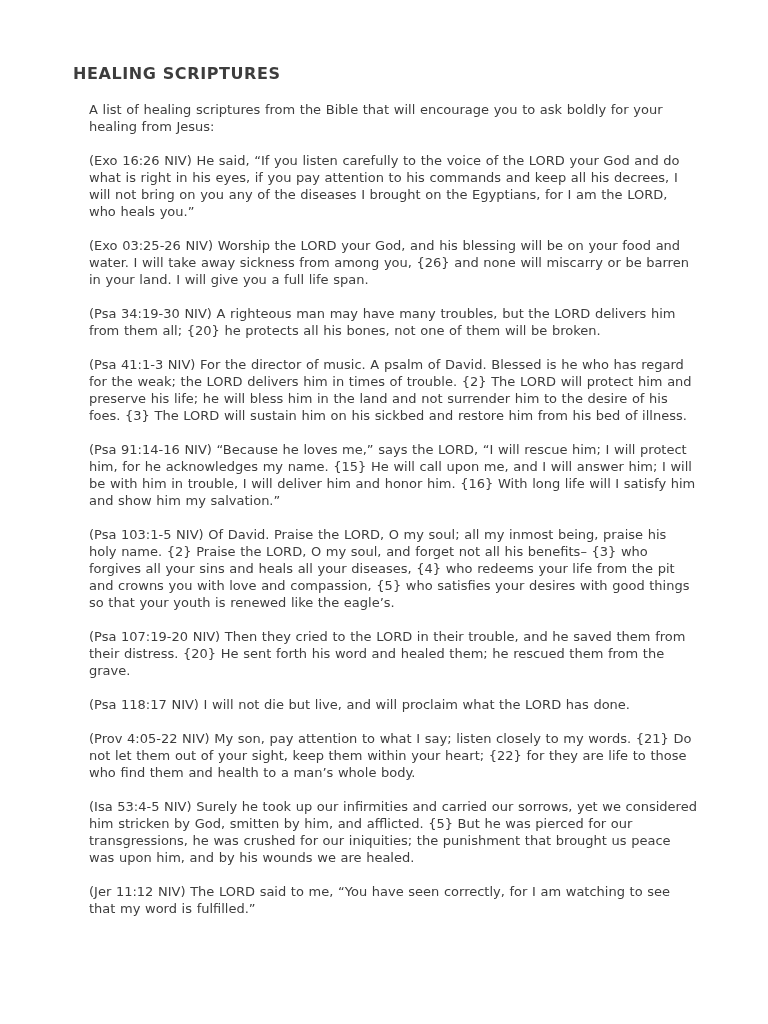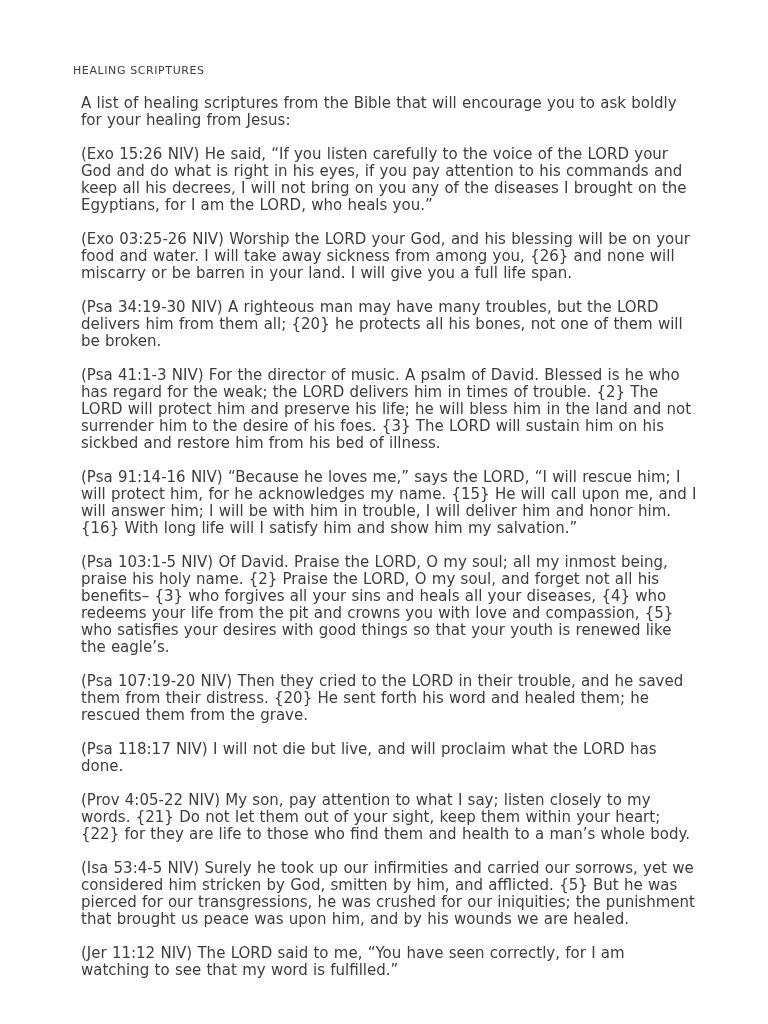--- a/index.html
+++ b/index.html
@@ -15,41 +15,41 @@
   }
   .doc-page {
     box-sizing: border-box;
     width: 768px;
     height: 1024px;
     padding: 64px 71px 0 73px;
     background: #ffffff;
     color: #3d3d3d;
   }
   .doc-title {
-    font-size: 11px;
-    font-weight: normal;
+    font-size: 16px;
+    font-weight: bold;
     letter-spacing: 0.6px;
     margin: 0 0 18px 0;
     color: #3d3d3d;
   }
   .doc-paragraph {
-    font-size: 15px;
+    font-size: 13px;
     line-height: 17px;
-    margin: 0 0 17px 8px;
+    margin: 0 0 17px 16px;
     color: #3d3d3d;
     word-spacing: 0.5px;
   }
 </style>
 </head>
 <body>
 
 <div class="doc-page">
   <h1 class="doc-title">HEALING SCRIPTURES</h1>
   <p class="doc-paragraph">A list of healing scriptures from the Bible that will encourage you to ask boldly for your healing from Jesus:</p>
-  <p class="doc-paragraph">(Exo 15:26 NIV) He said, “If you listen carefully to the voice of the LORD your God and do what is right in his eyes, if you pay attention to his commands and keep all his decrees, I will not bring on you any of the diseases I brought on the Egyptians, for I am the LORD, who heals you.”</p>
+  <p class="doc-paragraph">(Exo 16:26 NIV) He said, “If you listen carefully to the voice of the LORD your God and do what is right in his eyes, if you pay attention to his commands and keep all his decrees, I will not bring on you any of the diseases I brought on the Egyptians, for I am the LORD, who heals you.”</p>
   <p class="doc-paragraph">(Exo 03:25-26 NIV) Worship the LORD your God, and his blessing will be on your food and water. I will take away sickness from among you, {26} and none will miscarry or be barren in your land. I will give you a full life span.</p>
   <p class="doc-paragraph">(Psa 34:19-30 NIV) A righteous man may have many troubles, but the LORD delivers him from them all; {20} he protects all his bones, not one of them will be broken.</p>
   <p class="doc-paragraph">(Psa 41:1-3 NIV) For the director of music. A psalm of David. Blessed is he who has regard for the weak; the LORD delivers him in times of trouble. {2} The LORD will protect him and preserve his life; he will bless him in the land and not surrender him to the desire of his foes. {3} The LORD will sustain him on his sickbed and restore him from his bed of illness.</p>
   <p class="doc-paragraph">(Psa 91:14-16 NIV) “Because he loves me,” says the LORD, “I will rescue him; I will protect him, for he acknowledges my name. {15} He will call upon me, and I will answer him; I will be with him in trouble, I will deliver him and honor him. {16} With long life will I satisfy him and show him my salvation.”</p>
   <p class="doc-paragraph">(Psa 103:1-5 NIV) Of David. Praise the LORD, O my soul; all my inmost being, praise his holy name. {2} Praise the LORD, O my soul, and forget not all his benefits– {3} who forgives all your sins and heals all your diseases, {4} who redeems your life from the pit and crowns you with love and compassion, {5} who satisfies your desires with good things so that your youth is renewed like the eagle’s.</p>
   <p class="doc-paragraph">(Psa 107:19-20 NIV) Then they cried to the LORD in their trouble, and he saved them from their distress. {20} He sent forth his word and healed them; he rescued them from the grave.</p>
   <p class="doc-paragraph">(Psa 118:17 NIV) I will not die but live, and will proclaim what the LORD has done.</p>
   <p class="doc-paragraph">(Prov 4:05-22 NIV) My son, pay attention to what I say; listen closely to my words. {21} Do not let them out of your sight, keep them within your heart; {22} for they are life to those who find them and health to a man’s whole body.</p>
   <p class="doc-paragraph">(Isa 53:4-5 NIV) Surely he took up our infirmities and carried our sorrows, yet we considered him stricken by God, smitten by him, and afflicted. {5} But he was pierced for our transgressions, he was crushed for our iniquities; the punishment that brought us peace was upon him, and by his wounds we are healed.</p>
   <p class="doc-paragraph">(Jer 11:12 NIV) The LORD said to me, “You have seen correctly, for I am watching to see that my word is fulfilled.”</p>

